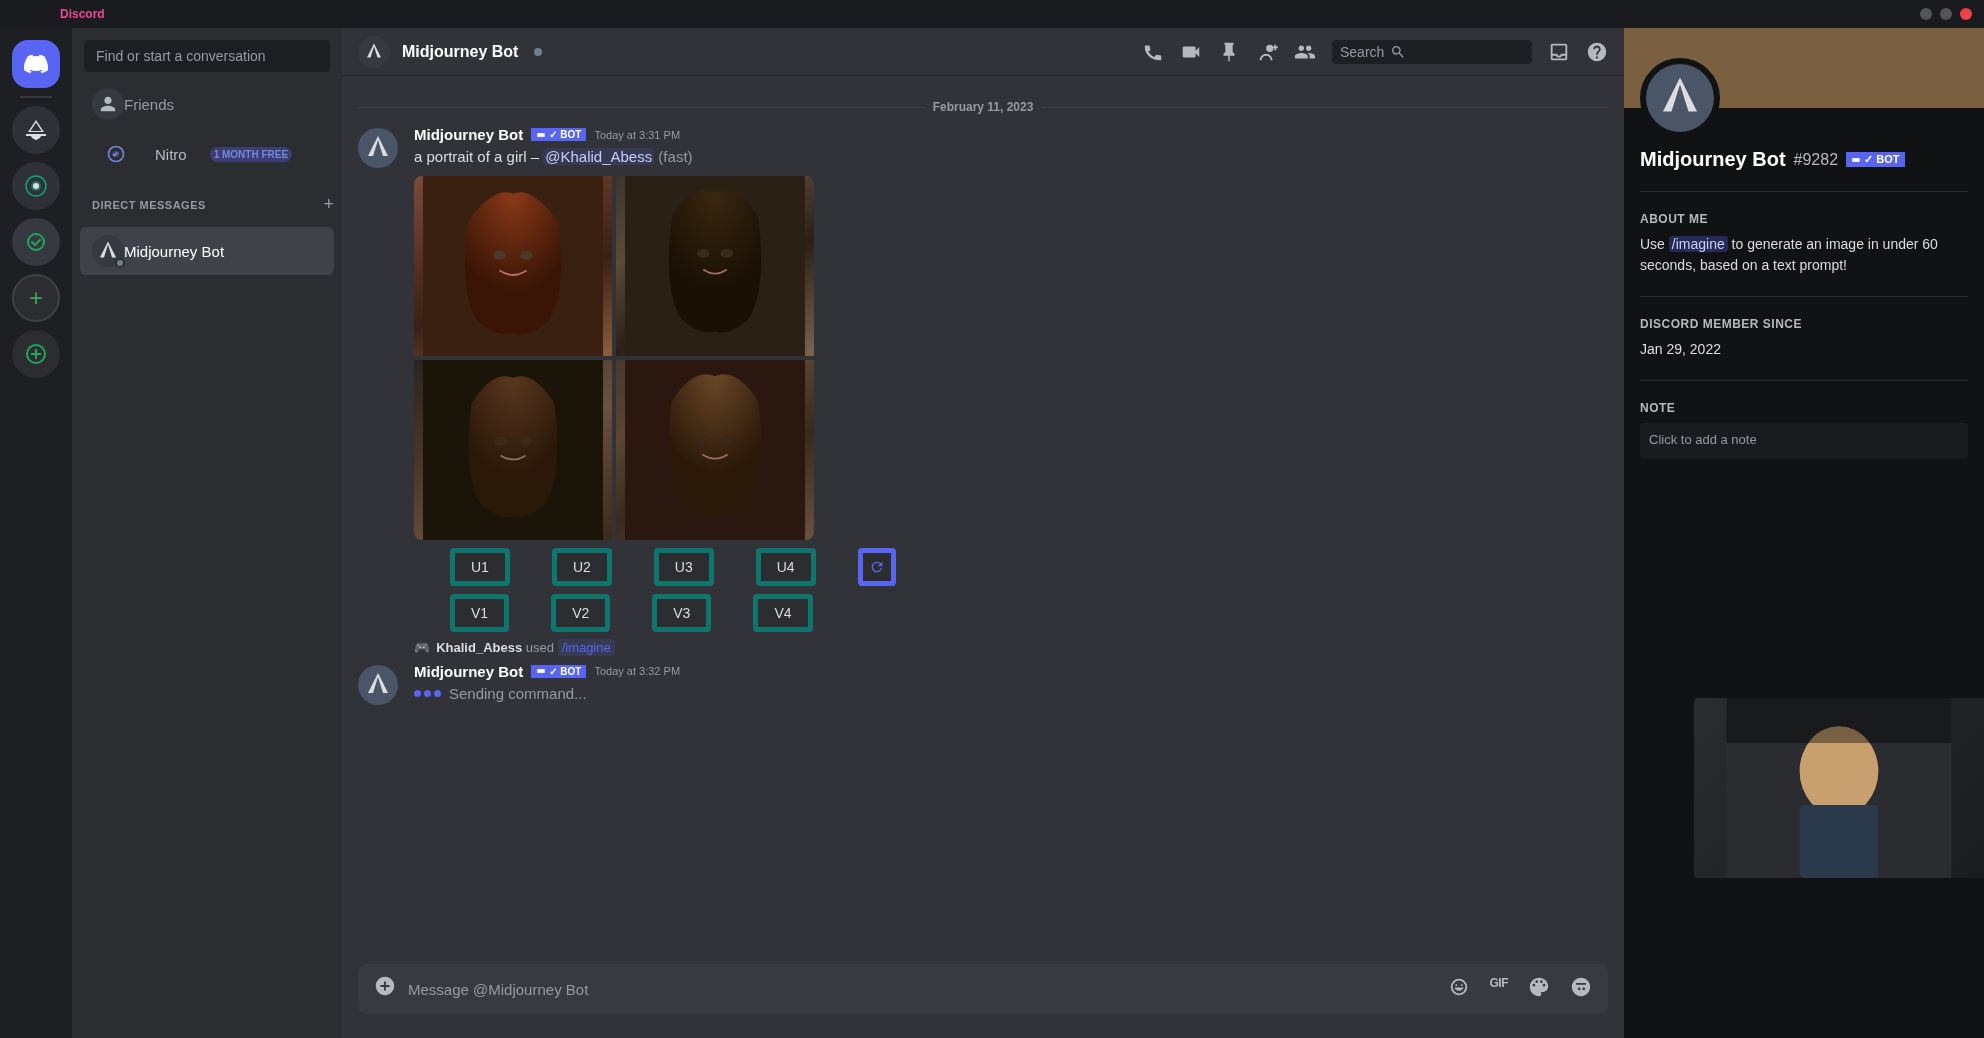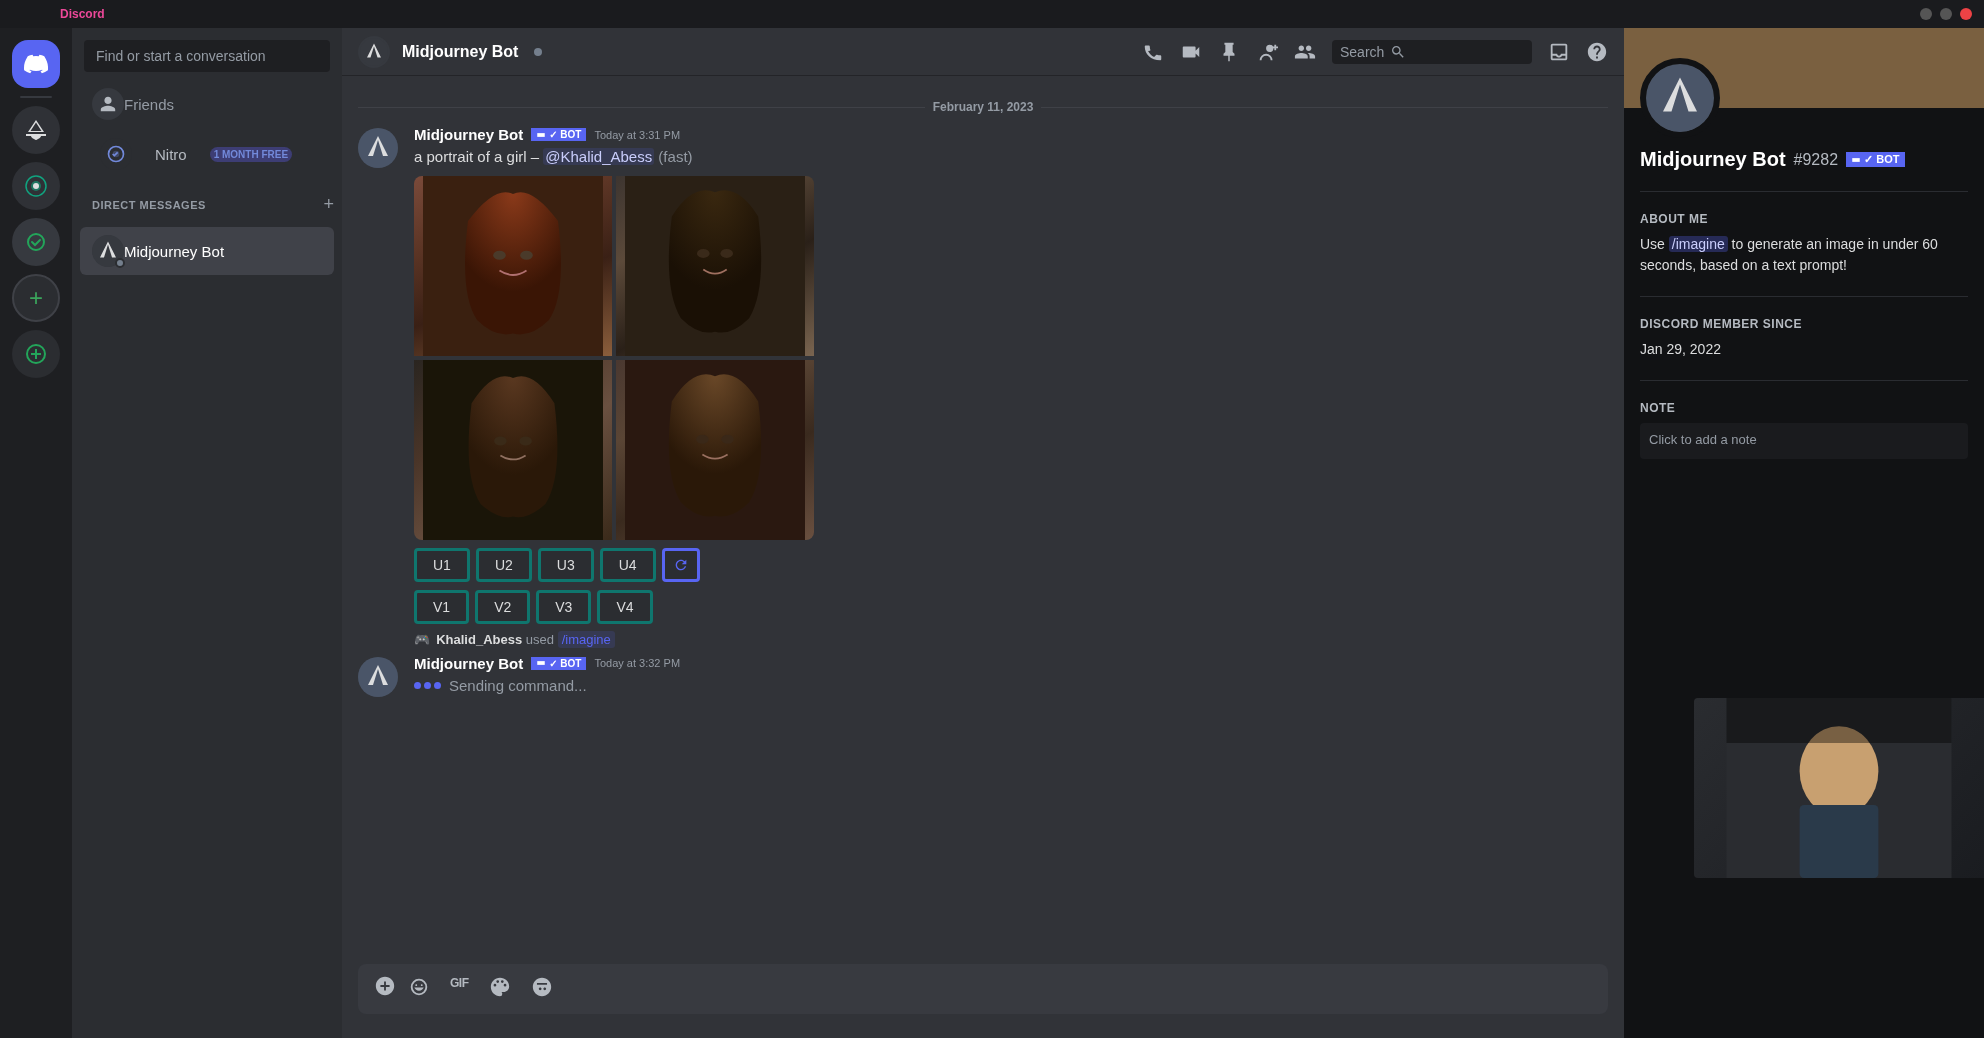--- a/index.html
+++ b/index.html
@@ -379,27 +379,28 @@
 
     
     .action-buttons {
       display: flex;
       gap: 6px;
       margin-top: 8px;
       flex-wrap: wrap;
     }
     .action-btn {
       background: #2b2d31;
-      border: 3px solid #0f766e;
+      border: 5px solid #0f766e;
       color: #dcddde;
       border-radius: 4px;
       padding: 6px 16px;
       font-size: 14px;
       cursor: pointer;
       font-weight: 500;
+      margin-left: 36px;
     }
     .action-btn.refresh {
       display: flex;
       align-items: center;
       justify-content: center;
       width: 38px;
       padding: 6px;
       color: #5865f2;
       border-color: #5865f2;
     }
@@ -895,20 +896,21 @@
       </div>
     </div>
 
     <div class="message-input-wrapper">
       <div class="message-input">
         <div style="color:#b5bac1; cursor:pointer; font-size:22px;">
           <svg viewBox="0 0 24 24" fill="currentColor" width="22" height="22">
             <path d="M12 2C6.48 2 2 6.48 2 12s4.48 10 10 10 10-4.48 10-10S17.52 2 12 2zm5 11h-4v4h-2v-4H7v-2h4V7h2v4h4v2z"></path>
           </svg>
         </div>
+        <div class="input-text" style="flex:1; color:#949ba4; font-size:15px;">Message @Midjourney Bot</div>
         <div class="input-actions">
           <span class="input-icon">
             <svg viewBox="0 0 24 24" fill="#b5bac1" width="22" height="22">
               <path d="M12 3a9 9 0 1 0 0 18A9 9 0 0 0 12 3zm0 16a7 7 0 1 1 0-14 7 7 0 0 1 0 14zm3-8c.55 0 1-.45 1-1s-.45-1-1-1-1 .45-1 1 .45 1 1 1zm-6 0c.55 0 1-.45 1-1s-.45-1-1-1-1 .45-1 1 .45 1 1 1zm3 5c2.33 0 4.31-1.46 5.11-3.5H6.89c.8 2.04 2.78 3.5 5.11 3.5z"></path>
             </svg>
           </span>
           <span class="input-icon" style="font-size:12px; font-weight:800; color:#b5bac1; letter-spacing: -0.5px;">GIF</span>
           <span class="input-icon">
             <svg viewBox="0 0 24 24" fill="#b5bac1" width="22" height="22">
               <path d="M12 2C6.47 2 2 6.47 2 12s4.47 10 10 10a2.5 2.5 0 0 0 2.5-2.5c0-.61-.23-1.2-.64-1.67a.28.28 0 0 1 .21-.46H16c3.31 0 6-2.69 6-6 0-4.97-4.48-9.37-10-9.37zm5.5 9.5a1.5 1.5 0 1 1 0-3 1.5 1.5 0 0 1 0 3zm-3-4a1.5 1.5 0 1 1 0-3 1.5 1.5 0 0 1 0 3zm-5 0a1.5 1.5 0 1 1 0-3 1.5 1.5 0 0 1 0 3zm-3 4a1.5 1.5 0 1 1 0-3 1.5 1.5 0 0 1 0 3z"></path>

